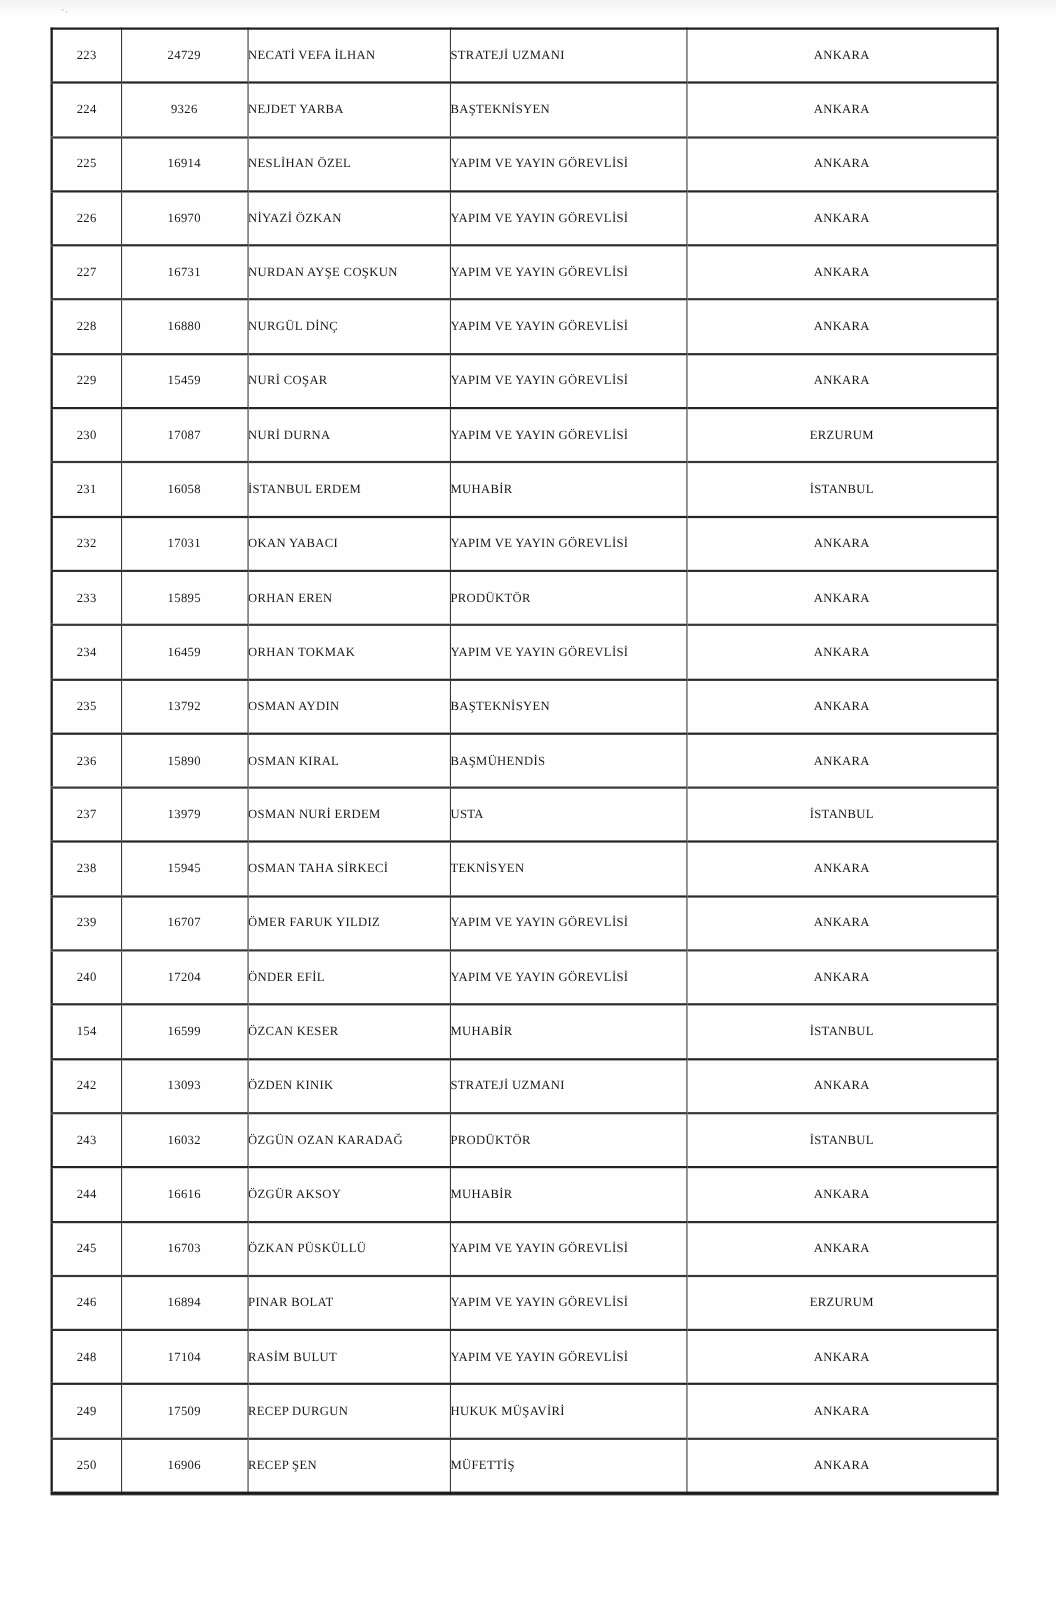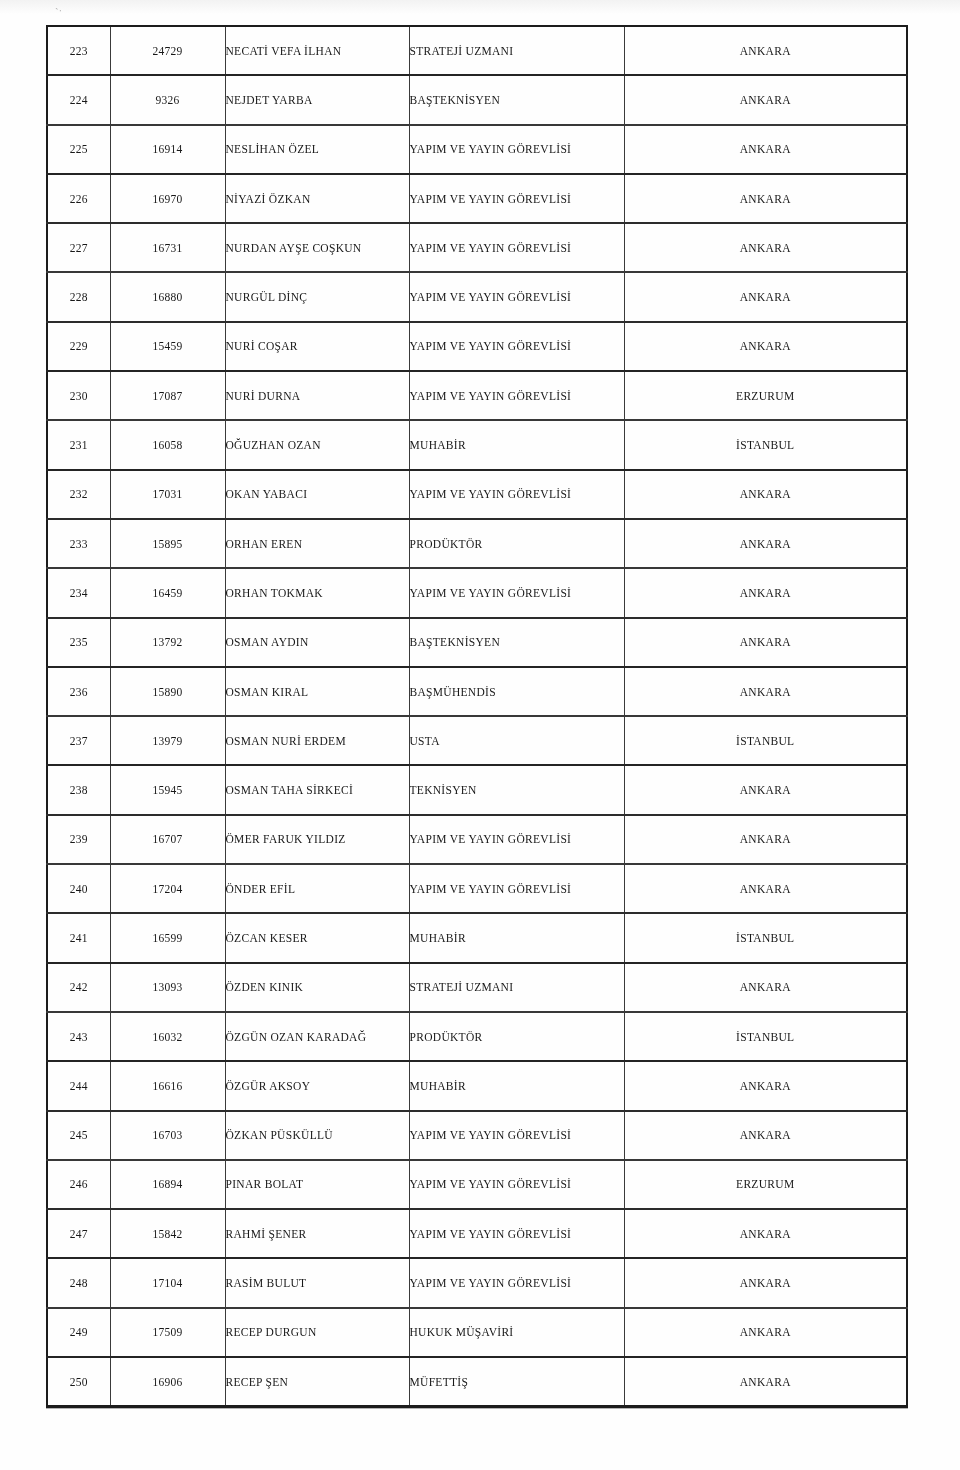--- a/index.html
+++ b/index.html
@@ -130,21 +130,21 @@
         <tr>
           <td class="c-no">230</td>
           <td class="c-reg">17087</td>
           <td class="c-name">NURİ DURNA</td>
           <td class="c-title">YAPIM VE YAYIN GÖREVLİSİ</td>
           <td class="c-city">ERZURUM</td>
         </tr>
         <tr>
           <td class="c-no">231</td>
           <td class="c-reg">16058</td>
-          <td class="c-name">OĞUZHAN OZAN</td>
+          <td class="c-name">İSTANBUL ERDEM</td>
           <td class="c-title">MUHABİR</td>
           <td class="c-city">İSTANBUL</td>
         </tr>
         <tr>
           <td class="c-no">232</td>
           <td class="c-reg">17031</td>
           <td class="c-name">OKAN YABACI</td>
           <td class="c-title">YAPIM VE YAYIN GÖREVLİSİ</td>
           <td class="c-city">ANKARA</td>
         </tr>
@@ -198,21 +198,21 @@
           <td class="c-city">ANKARA</td>
         </tr>
         <tr>
           <td class="c-no">240</td>
           <td class="c-reg">17204</td>
           <td class="c-name">ÖNDER EFİL</td>
           <td class="c-title">YAPIM VE YAYIN GÖREVLİSİ</td>
           <td class="c-city">ANKARA</td>
         </tr>
         <tr>
-          <td class="c-no">241</td>
+          <td class="c-no">154</td>
           <td class="c-reg">16599</td>
           <td class="c-name">ÖZCAN KESER</td>
           <td class="c-title">MUHABİR</td>
           <td class="c-city">İSTANBUL</td>
         </tr>
         <tr>
           <td class="c-no">242</td>
           <td class="c-reg">13093</td>
           <td class="c-name">ÖZDEN KINIK</td>
           <td class="c-title">STRATEJİ UZMANI</td>
@@ -238,27 +238,20 @@
           <td class="c-name">ÖZKAN PÜSKÜLLÜ</td>
           <td class="c-title">YAPIM VE YAYIN GÖREVLİSİ</td>
           <td class="c-city">ANKARA</td>
         </tr>
         <tr>
           <td class="c-no">246</td>
           <td class="c-reg">16894</td>
           <td class="c-name">PINAR BOLAT</td>
           <td class="c-title">YAPIM VE YAYIN GÖREVLİSİ</td>
           <td class="c-city">ERZURUM</td>
-        </tr>
-        <tr>
-          <td class="c-no">247</td>
-          <td class="c-reg">15842</td>
-          <td class="c-name">RAHMİ ŞENER</td>
-          <td class="c-title">YAPIM VE YAYIN GÖREVLİSİ</td>
-          <td class="c-city">ANKARA</td>
         </tr>
         <tr>
           <td class="c-no">248</td>
           <td class="c-reg">17104</td>
           <td class="c-name">RASİM BULUT</td>
           <td class="c-title">YAPIM VE YAYIN GÖREVLİSİ</td>
           <td class="c-city">ANKARA</td>
         </tr>
         <tr>
           <td class="c-no">249</td>

